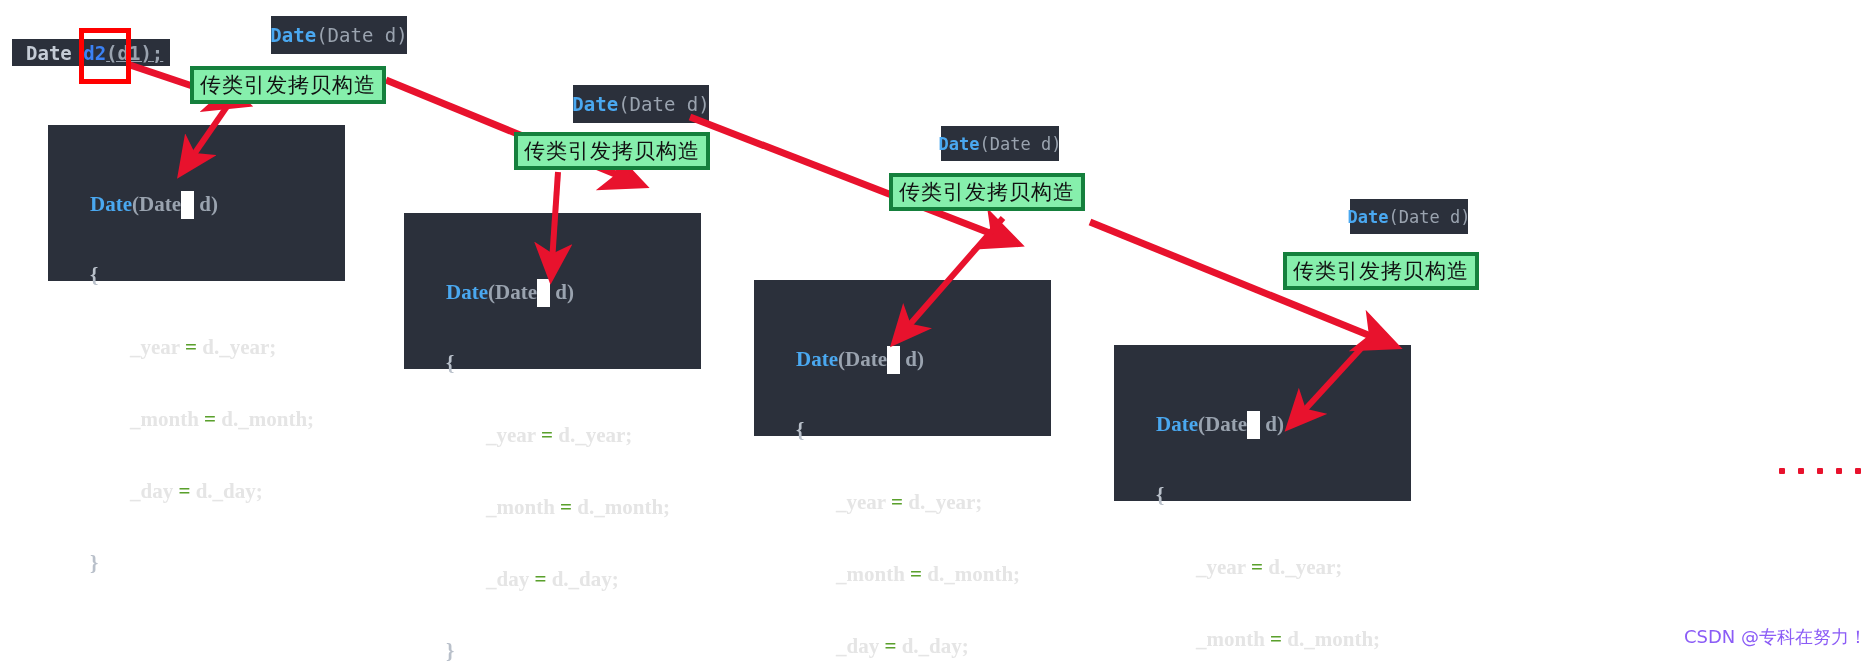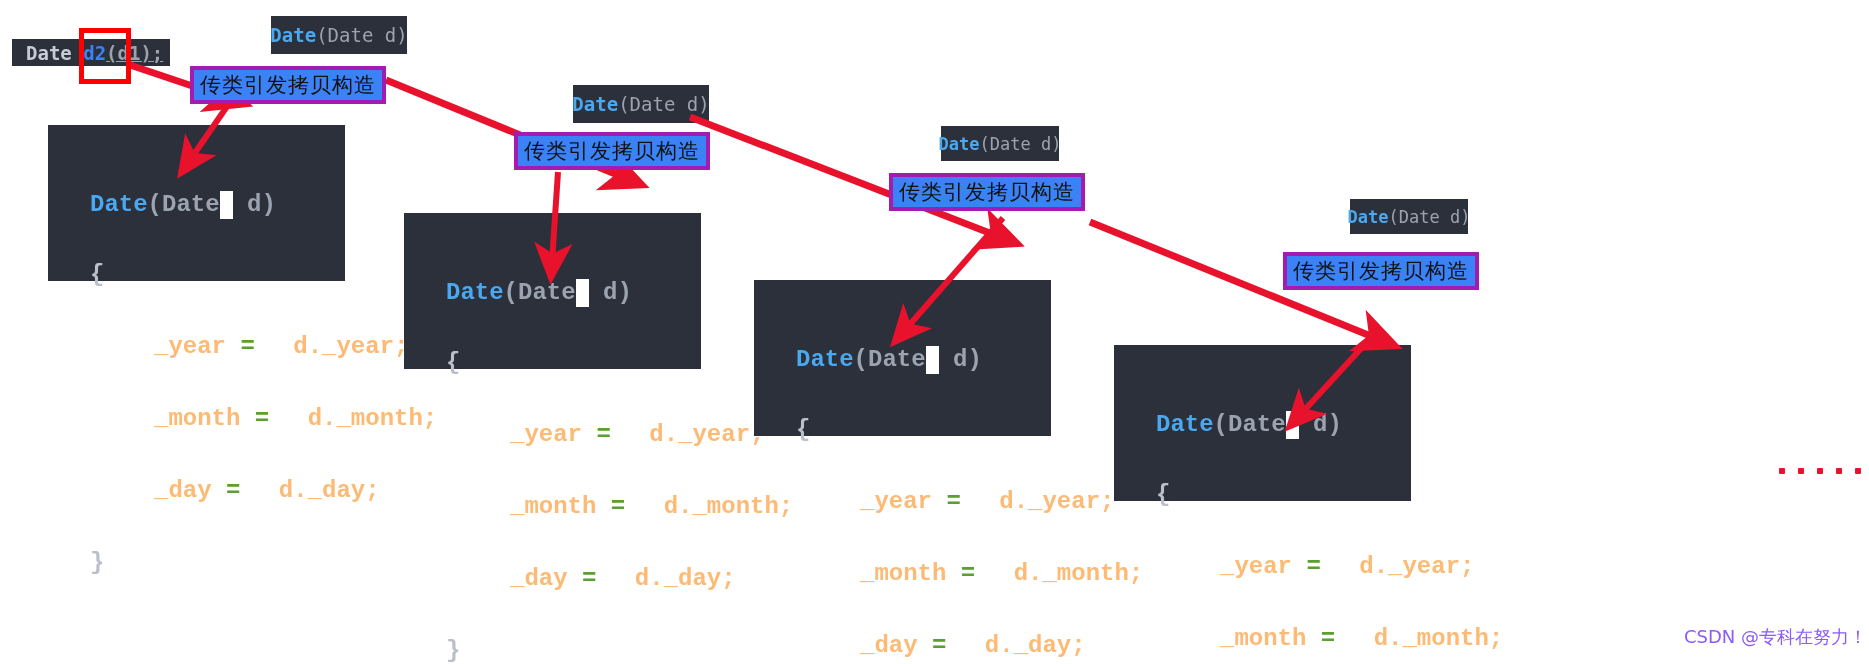--- a/index.html
+++ b/index.html
@@ -57,49 +57,49 @@
     border:5px solid #ff0000;
     background:transparent;
     z-index:6;
   }
 
   
   .codeblk{
     position:absolute;
     background:#2b303b;
     z-index:2;
-    font-family:Liberation Mono, monospace;
-    font-size:24px;
+    font-family:Liberation Serif, serif;
+    font-size:21px;
     font-weight:bold;
     line-height:24px;
     color:#b9c0ca;
     padding:18px 0 18px 0;
     box-sizing:border-box;
     white-space:pre;
   }
   .codeblk .ln{padding-left:42px;height:24px;}
   .codeblk .ln.ind{padding-left:82px;}
   .codeblk .kw{color:#4aa8f0;}
   .codeblk .pl{color:#9aa3af;}
   .codeblk .op{color:#5aa02c;}
-  .codeblk .id{color:#fdba74;margin-left:24px;}
+  .codeblk .id{color:#e5e5e5;}
   
   .mask{
     display:inline-block;
     background:#ffffff;
     width:13px;
     height:28px;
     vertical-align:-8px;
   }
 
   
   .lbl{
     position:absolute;
-    background:#3b82f6;
-    border:4px solid #a21caf;
+    background:#86efac;
+    border:4px solid #15803d;
     box-sizing:border-box;
     z-index:7;
     display:flex;
     align-items:center;
     justify-content:center;
     font-family:"DejaVu Sans", sans-serif;
     font-size:21px;
     color:#111111;
     letter-spacing:1px;
     white-space:nowrap;

